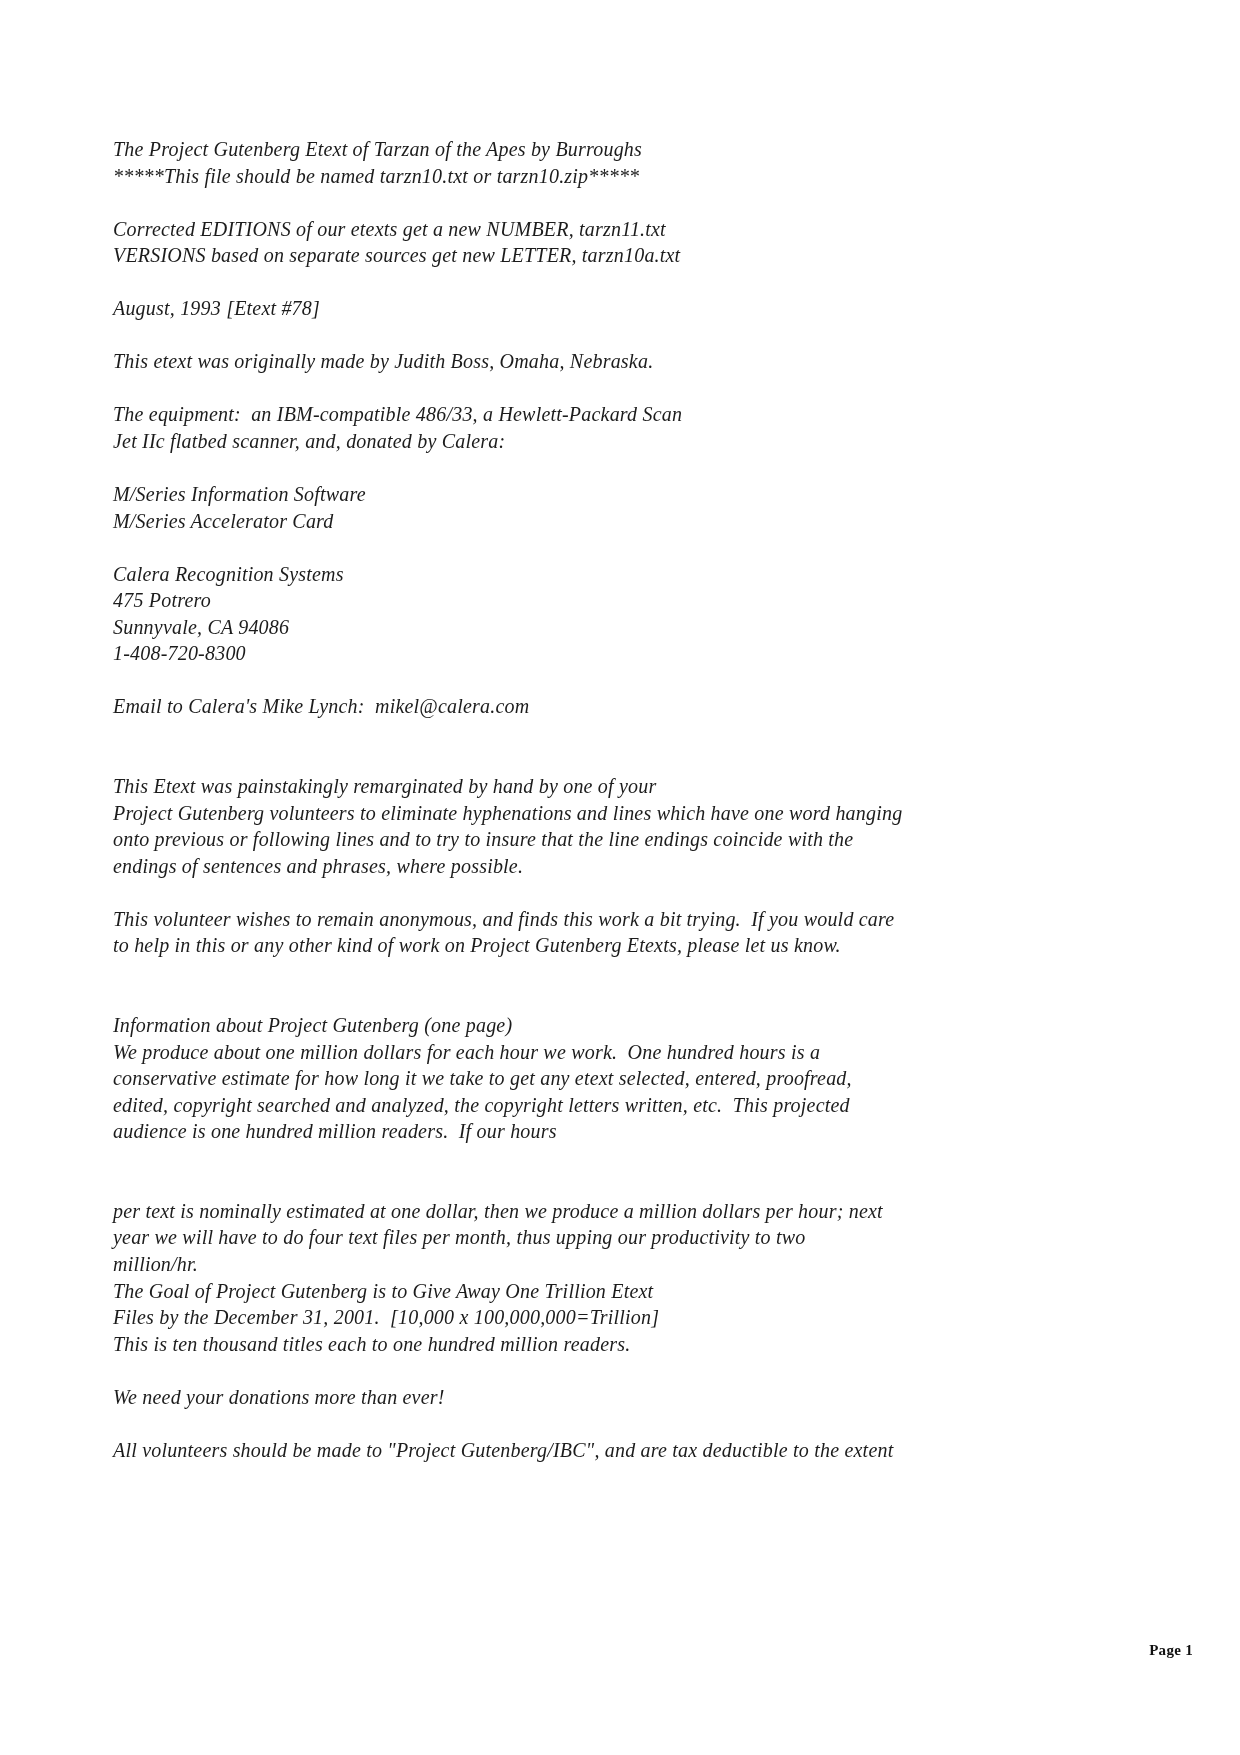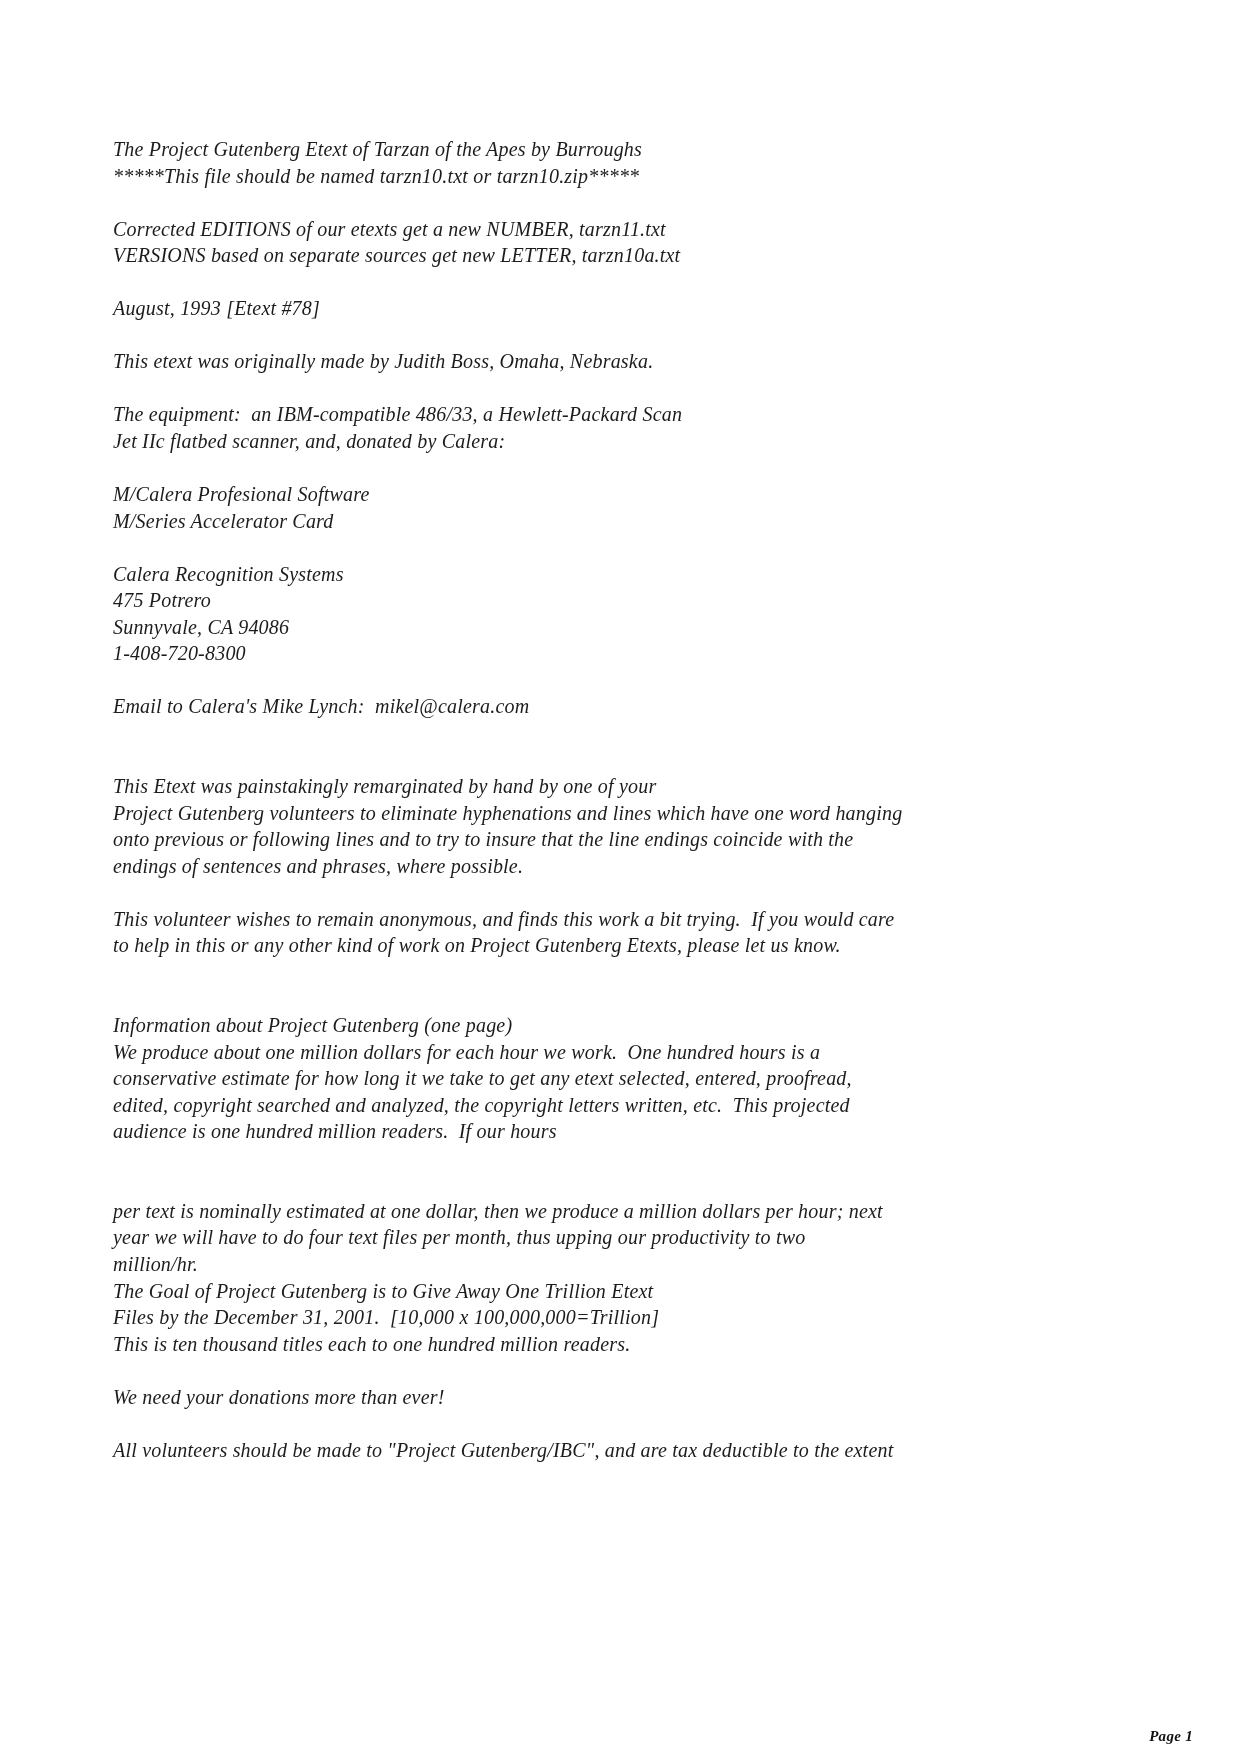--- a/index.html
+++ b/index.html
@@ -29,49 +29,48 @@
     height: 26.55px;
     line-height: 26.55px;
     font-size: 20px;
     color: #1c1c1c;
     white-space: pre;
     letter-spacing: 0.2px;
     font-style: italic;
   }
   .page-footer {
     position: absolute;
-    top: 1726px;
+    top: 1640px;
     right: 47px;
     font-size: 15px;
     line-height: 20px;
     font-weight: bold;
     color: #111111;
     letter-spacing: 0.3px;
-    font-style: italic;
   }
 </style>
 </head>
 <body>
 
 <div class="doc-page">
   <div class="doc-body">
       <div class="line">The Project Gutenberg Etext of Tarzan of the Apes by Burroughs</div>
       <div class="line">*****This file should be named tarzn10.txt or tarzn10.zip*****</div>
       <div class="line"></div>
       <div class="line">Corrected EDITIONS of our etexts get a new NUMBER, tarzn11.txt</div>
       <div class="line">VERSIONS based on separate sources get new LETTER, tarzn10a.txt</div>
       <div class="line"></div>
       <div class="line">August, 1993 [Etext #78]</div>
       <div class="line"></div>
       <div class="line">This etext was originally made by Judith Boss, Omaha, Nebraska.</div>
       <div class="line"></div>
       <div class="line">The equipment:  an IBM-compatible 486/33, a Hewlett-Packard Scan</div>
       <div class="line">Jet IIc flatbed scanner, and, donated by Calera:</div>
       <div class="line"></div>
-      <div class="line">M/Calera Profesional Software</div>
+      <div class="line">M/Series Information Software</div>
       <div class="line">M/Series Accelerator Card</div>
       <div class="line"></div>
       <div class="line">Calera Recognition Systems</div>
       <div class="line">475 Potrero</div>
       <div class="line">Sunnyvale, CA 94086</div>
       <div class="line">1-408-720-8300</div>
       <div class="line"></div>
       <div class="line">Email to Calera's Mike Lynch:  mikel@calera.com</div>
       <div class="line"></div>
       <div class="line"></div>

